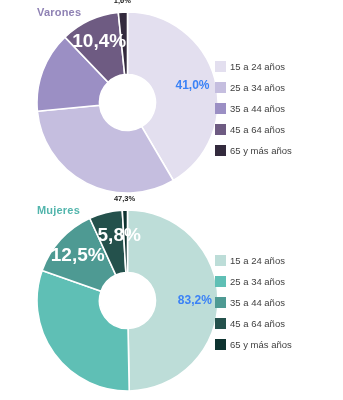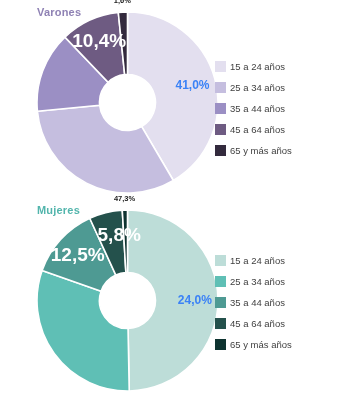--- a/index.html
+++ b/index.html
@@ -124,21 +124,21 @@
 <div class="chart-block" id="block-mujeres">
   <div class="chart-title" id="title-mujeres">Mujeres</div>
   <div class="donut-wrap">
     <svg class="donut-svg" viewBox="0 0 181 181">
         <path d="M 90.5 0 A 90.5 90.5 0 0 1 92.24415050971042 180.9831914722258 L 91.03962667703748 118.49479957151738 A 28 28 0 0 0 90.5 62.5 Z" fill="#BDDDD8" stroke="#ffffff" stroke-width="1.6"></path>
         <path d="M 92.24415050971042 180.9831914722258 A 90.5 90.5 0 0 1 5.099153558877504 60.550952817496615 L 64.07763867014995 81.23399645182215 A 28 28 0 0 0 91.03962667703748 118.49479957151738 Z" fill="#5FBFB5" stroke="#ffffff" stroke-width="1.6"></path>
         <path d="M 5.099153558877504 60.550952817496615 A 90.5 90.5 0 0 1 52.73674069480108 8.25532694059568 L 78.81633966247989 65.05413430206275 A 28 28 0 0 0 64.07763867014995 81.23399645182215 Z" fill="#4E9A93" stroke="#ffffff" stroke-width="1.6"></path>
         <path d="M 52.73674069480108 8.25532694059568 A 90.5 90.5 0 0 1 85.2701397530614 0.151239290195619 L 88.88192169155491 62.54679226657986 A 28 28 0 0 0 78.81633966247989 65.05413430206275 Z" fill="#24514C" stroke="#ffffff" stroke-width="1.6"></path>
         <path d="M 85.2701397530614 0.151239290195619 A 90.5 90.5 0 0 1 90.49999999999999 0 L 90.5 62.5 A 28 28 0 0 0 88.88192169155491 62.54679226657986 Z" fill="#0E3330" stroke="#ffffff" stroke-width="1.6"></path>
       </svg>
-  <div class="slice-label lbl-big-dark" style="left: 157.872px; top: 89.8507px;">24,0%</div>
+  <div class="slice-label lbl-big-dark" style="left: 157.872px; top: 89.8507px;">83,2%</div>
       <div class="slice-label lbl-big-white" style="left: 40.6921px; top: 45.1286px;">12,5%</div>
       <div class="slice-label lbl-big-white" style="left: 74.2145px; top: 25.1228px; margin-left: 8px;">5,8%</div>
       <div class="slice-label lbl-tiny" style="left: 87.5371px; top: -11.9572px;">47,3%</div>
     </div>
   <div class="legend" id="legend-mujeres">
       <div class="legend-item">
         <span class="legend-swatch" style="background: rgb(189, 221, 216);"></span>
         <span class="legend-label">15 a 24 años</span>
       </div>
       <div class="legend-item">

